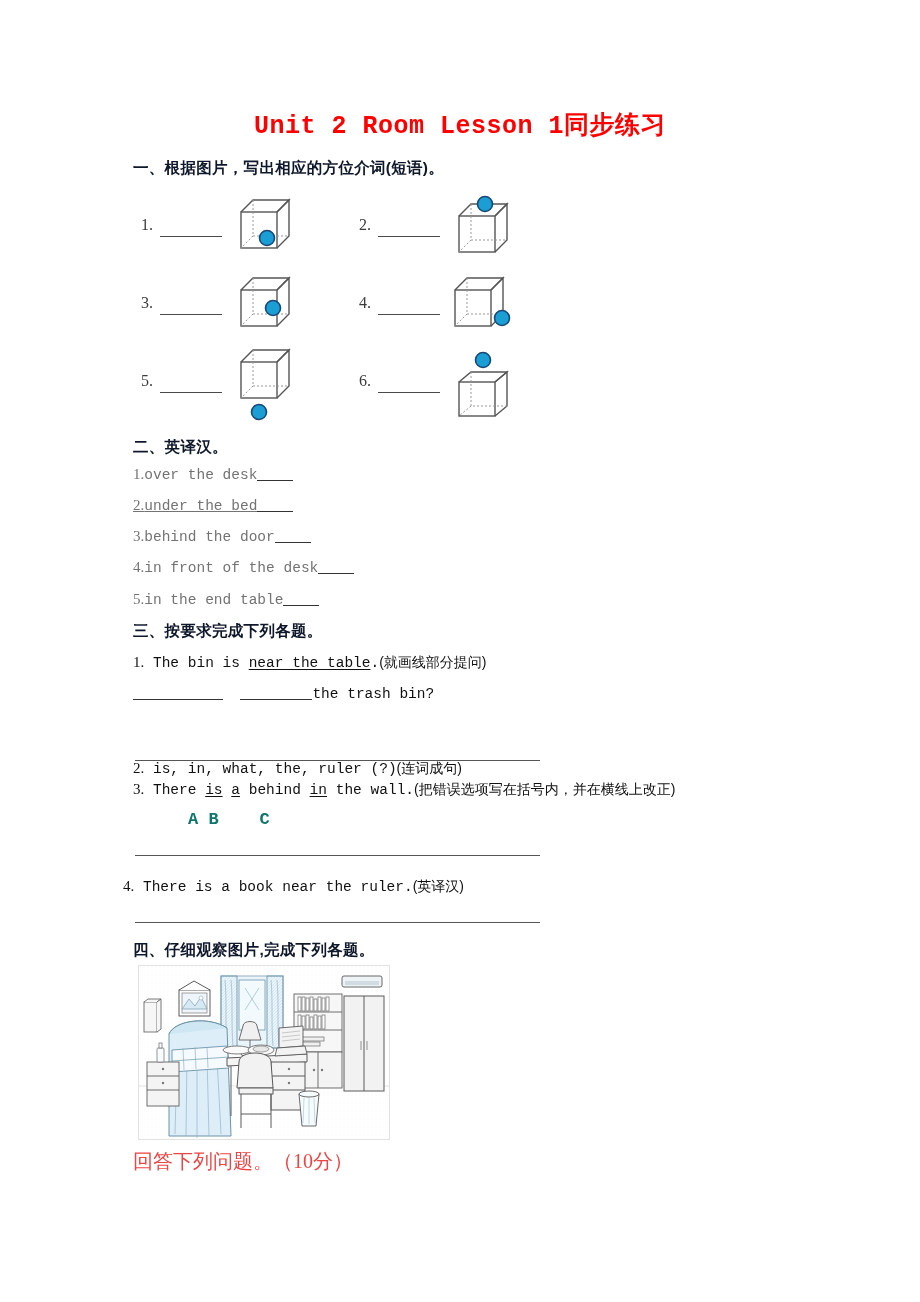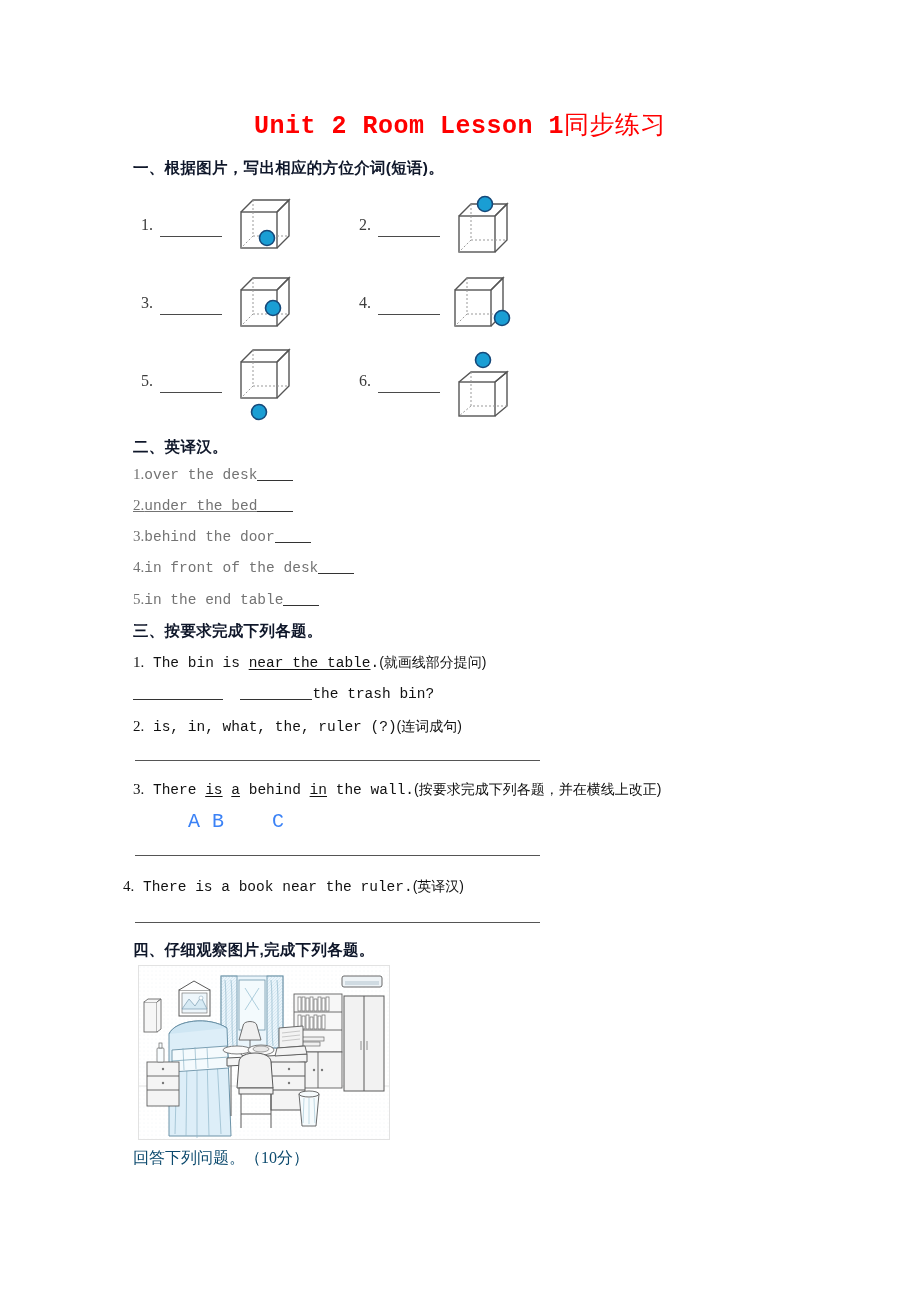--- a/index.html
+++ b/index.html
@@ -31,21 +31,21 @@
     text-align: center;
     color: #ff0000;
     font-family: "Liberation Mono", "DejaVu Sans Mono", monospace;
     font-size: 25px;
     font-weight: bold;
     letter-spacing: 0.5px;
     white-space: nowrap;
   }
   .title .cn {
     font-family: "Liberation Sans", "DejaVu Sans", sans-serif;
-    font-weight: normal;
+    font-weight: bold;
   }
 
   
   .sec-head {
     position: absolute;
     left: 133px;
     font-family: "Liberation Sans", "DejaVu Sans", sans-serif;
     font-size: 15.5px;
     font-weight: bold;
     color: #0f172a;
@@ -136,45 +136,46 @@
   }
   .answer-rule {
     position: absolute;
     left: 135px;
     width: 405px;
     border-bottom: 1.3px solid #555;
   }
   .abc {
     position: absolute;
     font-family: "Liberation Mono", "DejaVu Sans Mono", monospace;
-    font-size: 20px;
-    color: #3b82f6;
+    font-size: 17px;
+    color: #0f766e;
     white-space: pre;
+    font-weight: bold;
   }
 
   
   .room-frame {
     position: absolute;
     left: 138px;
     top: 965px;
     width: 250px;
     height: 173px;
     background: #ffffff;
     border: 1px solid #e2e2e2;
     overflow: hidden;
   }
   .room-frame svg { display: block; }
 
   .bottom-note {
     position: absolute;
     left: 133px;
     top: 1148px;
     font-family: "Liberation Serif", "DejaVu Serif", serif;
-    font-size: 16px;
-    color: #0c4a6e;
+    font-size: 20px;
+    color: #ef4444;
     white-space: nowrap;
   }
 </style>
 </head>
 <body>
 
 <div class="page">
 
   <div class="title">
     <span>Unit 2 Room Lesson 1</span><span class="cn">同步练习</span>
@@ -320,29 +321,29 @@
   <div class="sec-head" style="top:621px;">三、按要求完成下列各题。</div>
 
   <div class="q-line" style="left:133px; top:654px;">
     <span class="num">1.</span>
     <span>The bin is </span><span class="uline">near the table</span><span>.</span><span class="cn">(就画线部分提问)</span>
   </div>
   <div class="q-line" style="left:133px; top:686px;">
     <span class="blank-md"></span>&nbsp;&nbsp;<span class="blank-md2"></span><span>the trash bin?</span>
   </div>
 
-  <div class="q-line" style="left:133px; top:718px;">
+  <div class="q-line" style="left:133px; top:760px;">
     <span class="num">2.</span>
     <span>is, in, what, the, ruler (?)</span><span class="cn">(连词成句)</span>
   </div>
   <div class="answer-rule" style="top:760px;"></div>
 
   <div class="q-line" style="left:133px; top:781px;">
     <span class="num">3.</span>
-    <span>There </span><span class="uline">is</span><span> </span><span class="uline">a</span><span> behind </span><span class="uline">in</span><span> the wall.</span><span class="cn">(按要求完成下列各题，并在横线上改正)</span>
+    <span>There </span><span class="uline">is</span><span> </span><span class="uline">a</span><span> behind </span><span class="uline">in</span><span> the wall.</span><span class="cn">(把错误选项写在括号内，并在横线上改正)</span>
   </div>
   <div class="abc" style="left:188px; top:810px;">A B    C</div>
   <div class="answer-rule" style="top:855px;"></div>
 
   <div class="q-line" style="left:123px; top:878px;">
     <span class="num">4.</span>
     <span>There is a book near the ruler.</span><span class="cn">(英译汉)</span>
   </div>
   <div class="answer-rule" style="top:922px;"></div>
 

